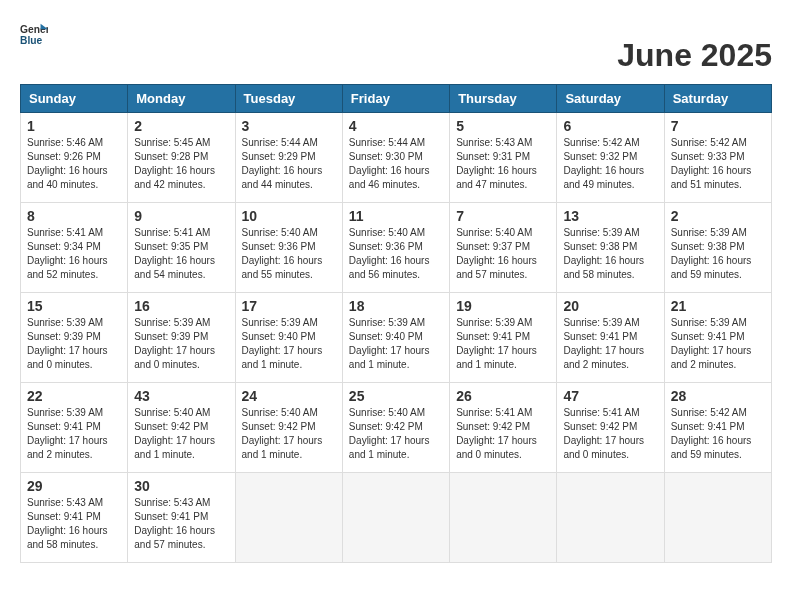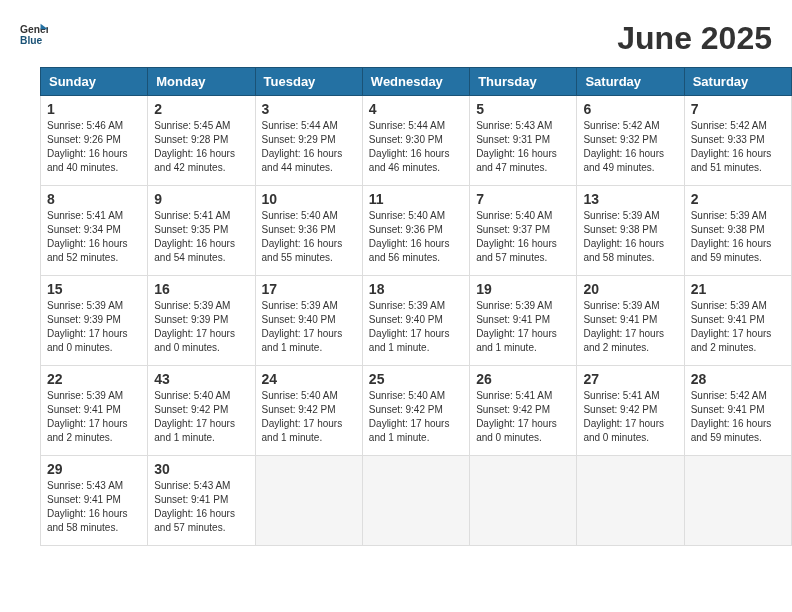--- a/index.html
+++ b/index.html
@@ -25,30 +25,30 @@
       width: 28px;
       height: 28px;
     }
     .title-area {
       text-align: right;
     }
     .month-title {
       font-size: 32px;
       font-weight: bold;
       color: #333;
+      margin-top: 17px;
     }
     .location-title {
       font-size: 15px;
       color: #555;
     }
     .calendar {
       width: 100%;
       border-collapse: collapse;
       border: 1px solid #ccc;
-      margin-left: 20px;
     }
     .calendar th {
       background-color: #2471a3;
       color: white;
       text-align: left;
       padding: 6px 8px;
       font-size: 13px;
       border: 1px solid #1a5276;
     }
     .calendar td {
@@ -92,21 +92,21 @@
     <div class="month-title">June 2025</div>
   </div>
 </div>
 
 <table class="calendar">
   <thead>
     <tr>
       <th>Sunday</th>
       <th>Monday</th>
       <th>Tuesday</th>
-      <th>Wednesday</th>
+      <th>Friday</th>
       <th>Thursday</th>
       <th>Saturday</th>
       <th>Saturday</th>
     </tr>
   </thead>
   <tbody id="calendar-body">
   <tr>
         <td><span class="day-num">1</span>
         <span class="day-info">Sunrise: 5:46 AM<br>Sunset: 9:26 PM<br>Daylight: 16 hours and 40 minutes.</span></td>
         <td><span class="day-num">2</span>
@@ -158,21 +158,21 @@
         <td><span class="day-num">22</span>
         <span class="day-info">Sunrise: 5:39 AM<br>Sunset: 9:41 PM<br>Daylight: 17 hours and 2 minutes.</span></td>
         <td><span class="day-num">43</span>
         <span class="day-info">Sunrise: 5:40 AM<br>Sunset: 9:42 PM<br>Daylight: 17 hours and 1 minute.</span></td>
         <td><span class="day-num">24</span>
         <span class="day-info">Sunrise: 5:40 AM<br>Sunset: 9:42 PM<br>Daylight: 17 hours and 1 minute.</span></td>
         <td><span class="day-num">25</span>
         <span class="day-info">Sunrise: 5:40 AM<br>Sunset: 9:42 PM<br>Daylight: 17 hours and 1 minute.</span></td>
         <td><span class="day-num">26</span>
         <span class="day-info">Sunrise: 5:41 AM<br>Sunset: 9:42 PM<br>Daylight: 17 hours and 0 minutes.</span></td>
-        <td><span class="day-num">27</span>
+        <td><span class="day-num">47</span>
         <span class="day-info">Sunrise: 5:41 AM<br>Sunset: 9:42 PM<br>Daylight: 17 hours and 0 minutes.</span></td>
         <td><span class="day-num">28</span>
         <span class="day-info">Sunrise: 5:42 AM<br>Sunset: 9:41 PM<br>Daylight: 16 hours and 59 minutes.</span></td>
       </tr>
       <tr>
         <td><span class="day-num">29</span>
         <span class="day-info">Sunrise: 5:43 AM<br>Sunset: 9:41 PM<br>Daylight: 16 hours and 58 minutes.</span></td>
         <td><span class="day-num">30</span>
         <span class="day-info">Sunrise: 5:43 AM<br>Sunset: 9:41 PM<br>Daylight: 16 hours and 57 minutes.</span></td>
         <td class="empty"></td>

